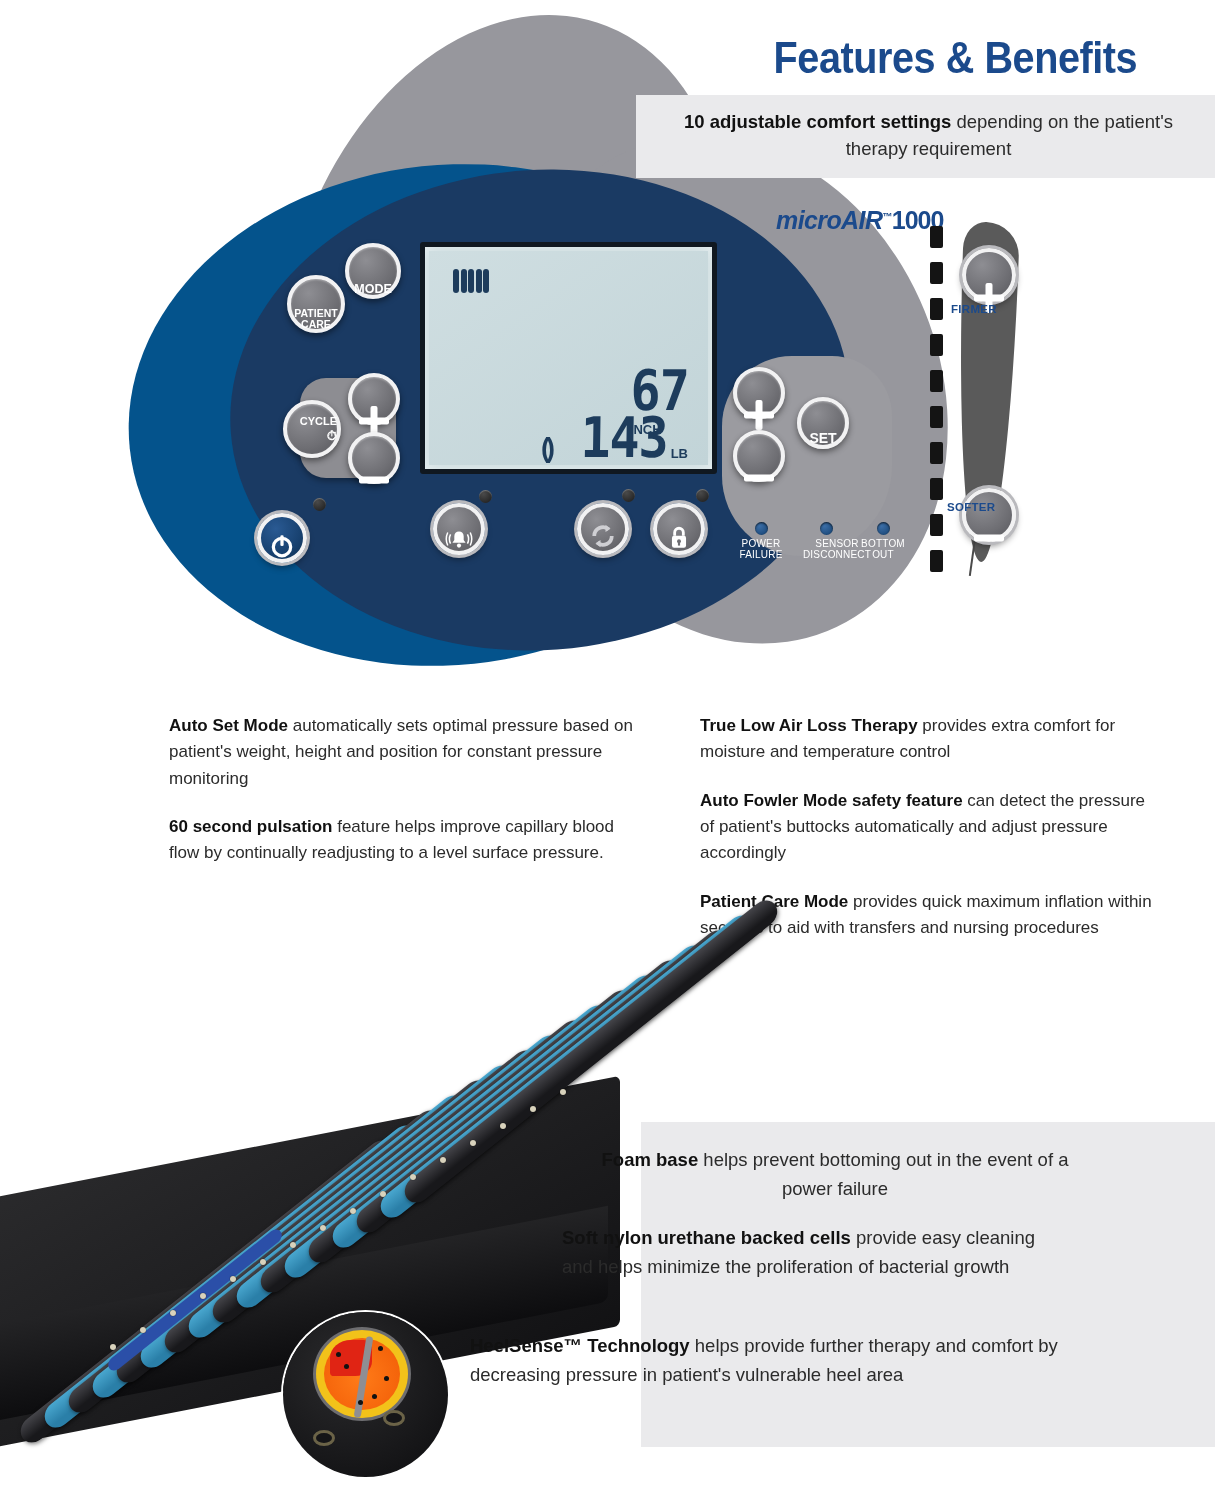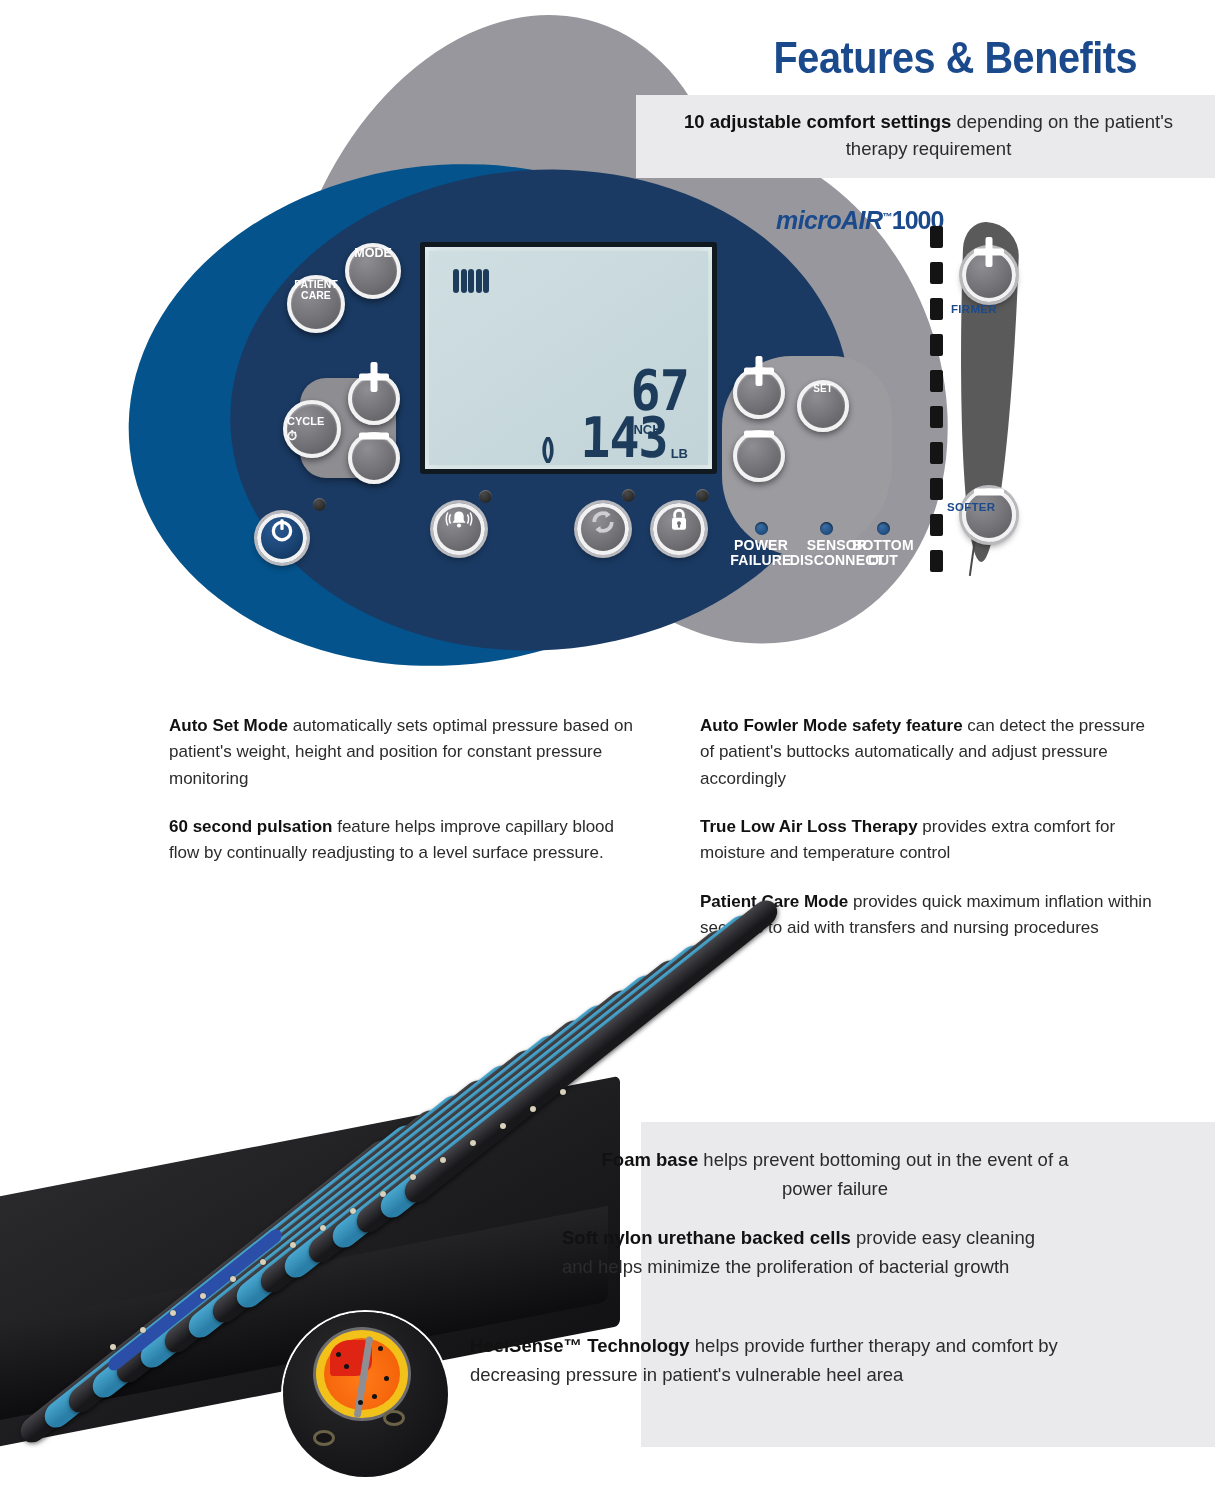--- a/index.html
+++ b/index.html
@@ -95,21 +95,21 @@
                 transform: scaleY(1.12) skewX(-1deg); transform-origin: bottom right; }
   .lcd-unit { font-family: "Liberation Sans", sans-serif; font-size: 13px; font-weight: bold; text-align: right; }
   .lcd-cyc { position: absolute; left: 112px; top: 182px; font-size: 27px; color:#1d3c5c; font-weight: bold; letter-spacing:-4px;}
 
   
   .btn {
     position: absolute; border-radius: 50%;
     background: radial-gradient(circle at 35% 28%, #8e8e93, #6e6e73 62%, #57575c 100%);
     border: 4px solid #f2f2f3;
     box-shadow: 0 3px 6px rgba(0,0,0,.45), inset 0 1px 2px rgba(255,255,255,.35);
-    display: flex; align-items: flex-start; justify-content: center;
+    display: flex; align-items: flex-end; justify-content: center;
     color: #fff; font-weight: bold; text-align: center;
     line-height: 1.0;
   }
   .btn.ring { box-shadow: 0 0 0 3px #b9b9bd, 0 4px 7px rgba(0,0,0,.45); }
   .btn .plus, .btn .minus { position: relative; display:block; }
   .btn .plus::before, .btn .plus::after,
   .btn .minus::before {
     content:""; position:absolute; background:#fff; border-radius:2px;
     left:50%; top:50%;
   }
@@ -117,21 +117,21 @@
   .btn .plus::after  { width: 7px; height: 30px; transform: translate(-50%,-50%); }
   .btn .minus::before{ width: 30px; height: 7px; transform: translate(-50%,-50%); }
 
   #btn-mode   { left: 345px; top: 243px; width: 56px; height: 56px; font-size: 12.5px; }
   #btn-patient{ left: 287px; top: 275px; width: 58px; height: 58px; font-size: 10.5px; }
   #btn-cycle  { left: 283px; top: 400px; width: 58px; height: 58px; font-size: 11px; flex-direction: column; }
   #btn-plus1  { left: 348px; top: 373px; width: 52px; height: 52px; }
   #btn-minus1 { left: 348px; top: 432px; width: 52px; height: 52px; }
   #btn-plus2  { left: 733px; top: 367px; width: 52px; height: 52px; }
   #btn-minus2 { left: 733px; top: 430px; width: 52px; height: 52px; }
-  #btn-set    { left: 797px; top: 380px; width: 52px; height: 52px; font-size: 10px; }
+  #btn-set    { left: 797px; top: 397px; width: 52px; height: 52px; font-size: 14px; }
   #btn-power  { left: 257px; top: 513px; width: 50px; height: 50px;
                 background: radial-gradient(circle at 35% 28%, #2a5a93, #17406e 65%, #10304f 100%); }
   #btn-alarm  { left: 433px; top: 503px; width: 52px; height: 52px; }
   #btn-cycle2 { left: 577px; top: 503px; width: 52px; height: 52px; }
   #btn-lock   { left: 653px; top: 503px; width: 52px; height: 52px; }
 
   .cycle-pad {
     position: absolute; left: 300px; top: 378px; width: 96px; height: 100px;
     background: #8d8d92; border-radius: 26px; box-shadow: 0 3px 6px rgba(0,0,0,.35);
   }
@@ -151,21 +151,21 @@
   #dot-cyc2  { left: 622px; top: 489px; }
   #dot-lock  { left: 696px; top: 489px; }
 
   
   .status-led {
     position: absolute; width: 13px; height: 13px; border-radius: 50%;
     background: radial-gradient(circle at 35% 30%, #3c6fa8, #14406f);
     box-shadow: inset 0 1px 2px rgba(0,0,0,.7);
   }
   .status-label {
-    position: absolute; font-size: 14px; font-weight: bold; color: #fff;
+    position: absolute; font-size: 10px; font-weight: normal; color: #fff;
     text-align: center; line-height: 1.1; letter-spacing: .2px;
   }
   #led-pf { left: 755px; top: 522px; }  #lbl-pf { left: 722px; top: 538px; width: 78px; }
   #led-sd { left: 820px; top: 522px; }  #lbl-sd { left: 780px; top: 538px; width: 114px; }
   #led-bo { left: 877px; top: 522px; }  #lbl-bo { left: 843px; top: 538px; width: 80px; }
 
   
   .seg-strip { position: absolute; left: 930px; top: 226px; }
   .seg-strip i {
     display:block; width: 13px; height: 22px; background: #141414;
@@ -417,22 +417,22 @@
     </div>
   <div class="seg-label" id="lbl-firmer">FIRMER</div>
   <div class="seg-label" id="lbl-softer">SOFTER</div>
 
   <div class="feat" id="col-left">
     <p><b>Auto Set Mode</b><span> automatically sets optimal pressure based on patient's weight, height and position for constant pressure monitoring</span></p>
     <p><b>60 second pulsation</b><span> feature helps improve capillary blood flow by continually readjusting to a level surface pressure.</span></p>
   </div>
 
   <div class="feat" id="col-right">
+    <p><b>True Low Air Loss Therapy</b><span> provides extra comfort for moisture and temperature control</span></p>
     <p><b>Auto Fowler Mode safety feature</b><span> can detect the pressure of patient's buttocks automatically and adjust pressure accordingly</span></p>
-    <p><b>True Low Air Loss Therapy</b><span> provides extra comfort for moisture and temperature control</span></p>
     <p><b>Patient Care Mode</b><span> provides quick maximum inflation within seconds to aid with transfers and nursing procedures</span></p>
   </div>
 
   <div class="mattress">
     <div class="mat-base"></div>
     <div class="mat-side"></div>
     <div id="cells">
         <div class="cell dark" style="left: 12px; top: 330px;"></div>
         <div class="cell blue" style="left: 36px; top: 315px;"></div>
         <div class="cell dark" style="left: 60px; top: 300px;"></div>

